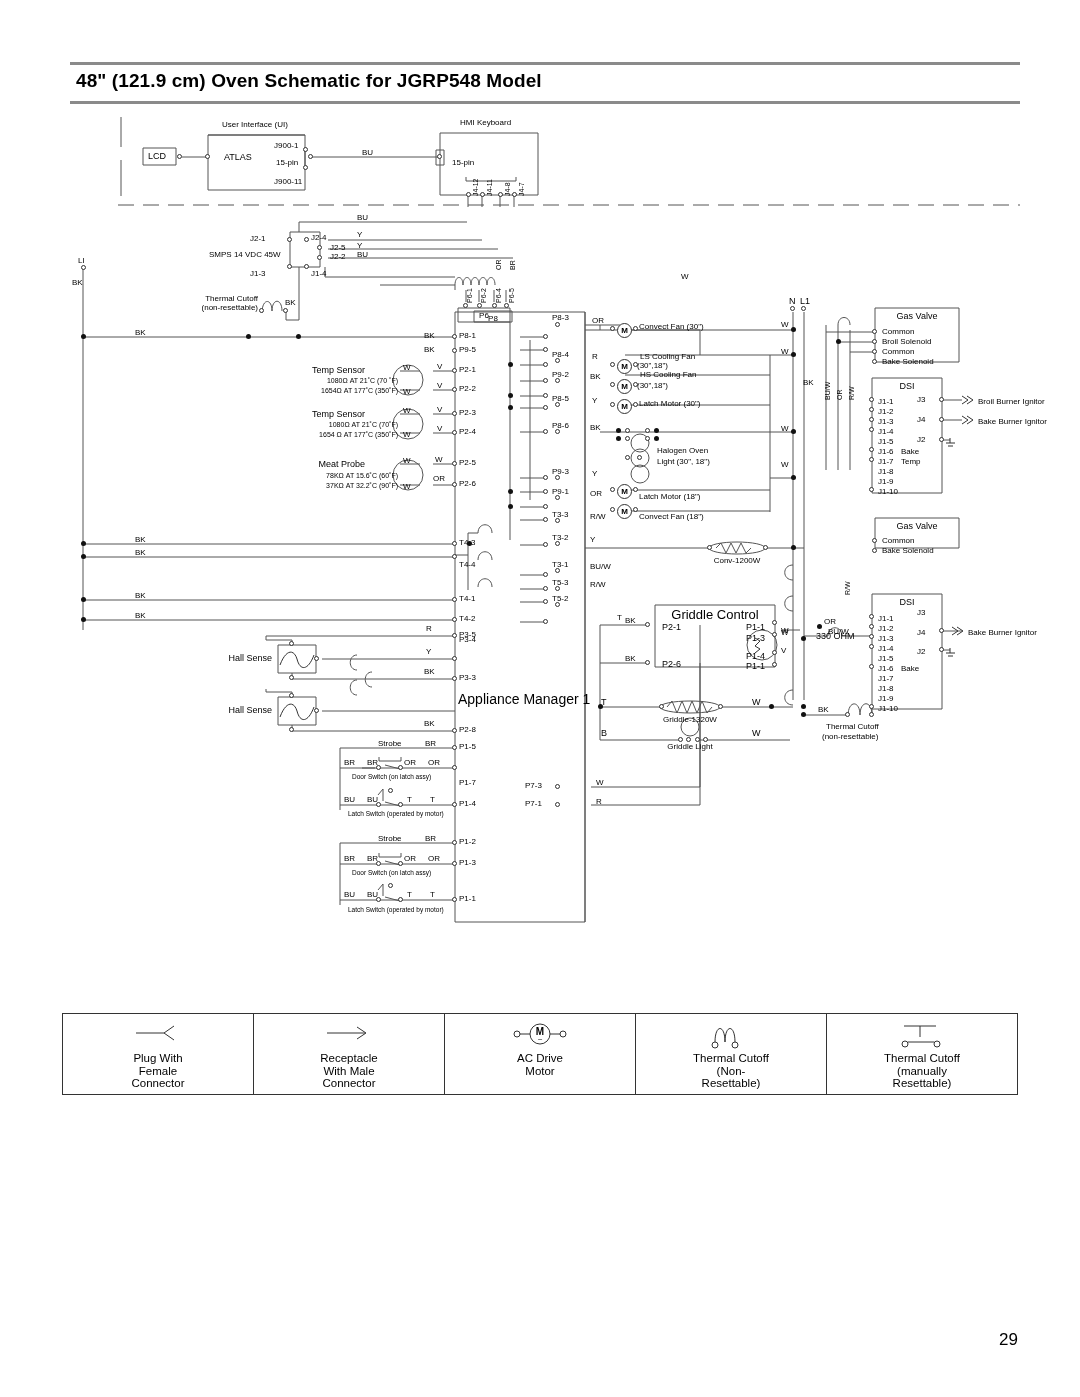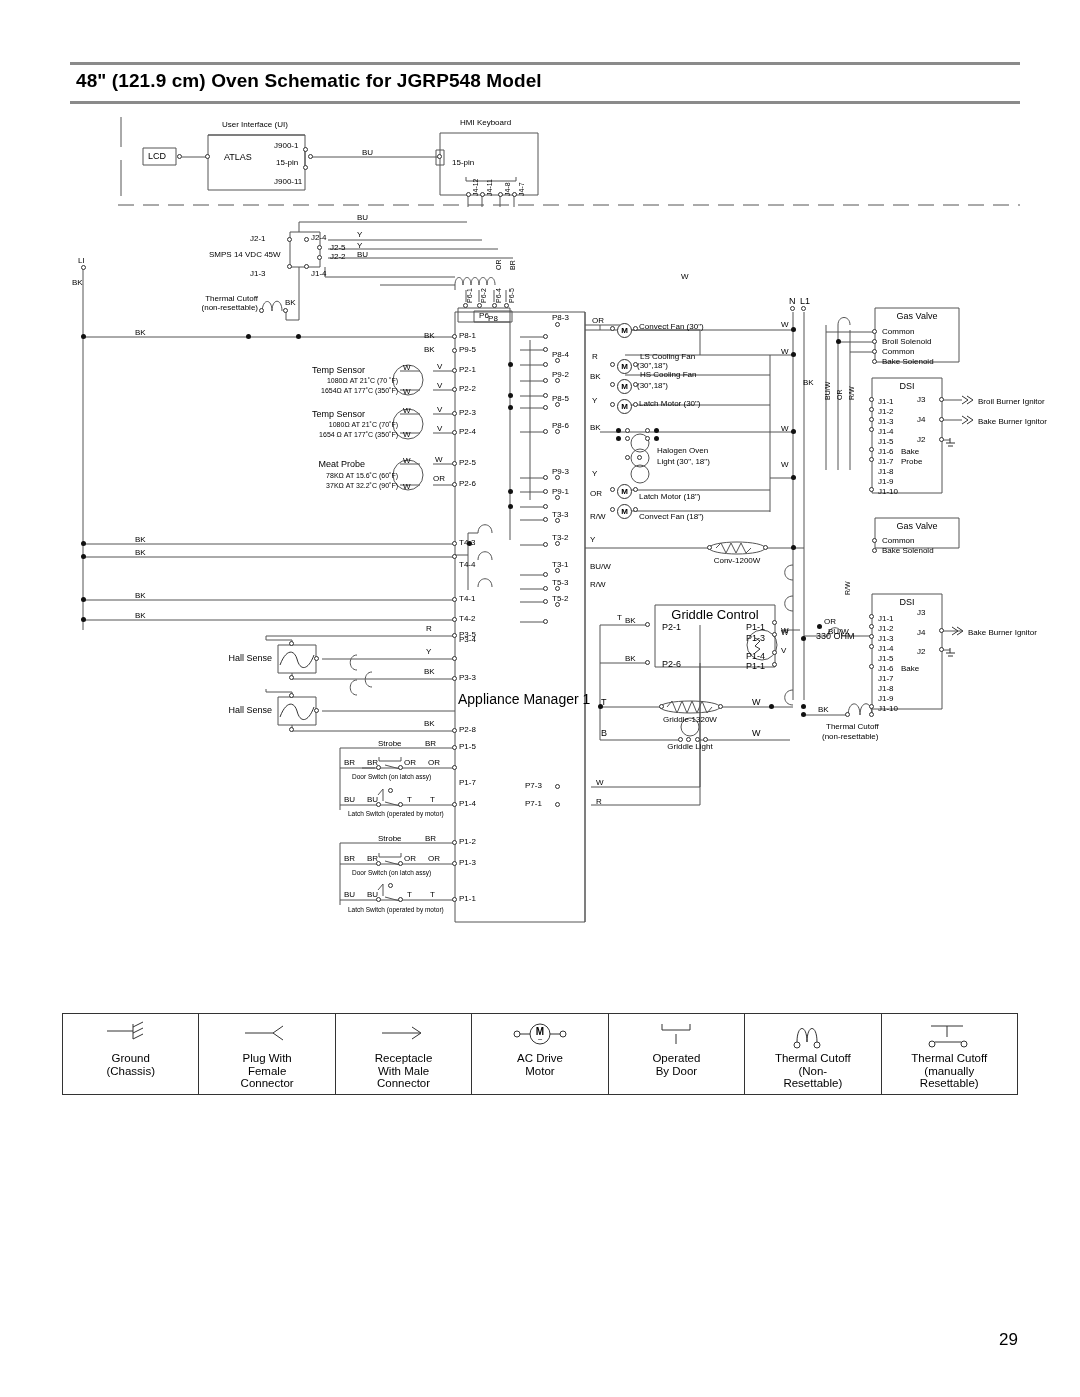--- a/index.html
+++ b/index.html
@@ -642,21 +642,21 @@
   <div class="lbl8" style="left:878px;top:407px">J1-2</div>
   <div class="lbl8" style="left:878px;top:417px">J1-3</div>
   <div class="lbl8" style="left:878px;top:427px">J1-4</div>
   <div class="lbl8" style="left:878px;top:437px">J1-5</div>
   <div class="lbl8" style="left:878px;top:447px">J1-6</div>
   <div class="lbl8" style="left:878px;top:457px">J1-7</div>
   <div class="lbl8" style="left:878px;top:467px">J1-8</div>
   <div class="lbl8" style="left:878px;top:477px">J1-9</div>
   <div class="lbl8" style="left:878px;top:487px">J1-10</div>
   <div class="lbl8" style="left:901px;top:447px">Bake</div>
-  <div class="lbl8" style="left:901px;top:457px">Probe</div>
+  <div class="lbl8" style="left:901px;top:457px">Temp</div>
   <div class="lbl8" style="left:917px;top:395px">J3</div>
   <div class="lbl8" style="left:917px;top:415px">J4</div>
   <div class="lbl8" style="left:917px;top:435px">J2</div>
   <div class="lbl8" style="left:978px;top:397px">Broil Burner Ignitor</div>
   <div class="lbl8" style="left:978px;top:417px">Bake Burner Ignitor</div>
   <div class="pin" style="left:869px;top:397px"></div>
   <div class="pin" style="left:869px;top:407px"></div>
   <div class="pin" style="left:869px;top:417px"></div>
   <div class="pin" style="left:869px;top:427px"></div>
   <div class="pin" style="left:869px;top:447px"></div>
@@ -765,33 +765,20 @@
   <div class="pin" style="left:718px;top:704px"></div>
   <div class="pin" style="left:678px;top:737px"></div>
   <div class="pin" style="left:686px;top:737px"></div>
   <div class="pin" style="left:695px;top:737px"></div>
   <div class="pin" style="left:703px;top:737px"></div>
   <div class="dot" style="left:598px;top:704px"></div>
   <div class="dot" style="left:769px;top:704px"></div>
 
   <div id="legend-box">
 
-    <div class="lg-cell">
-      <div class="lg-sym">
-        <svg width="56" height="28" style="position:static">
-          <line x1="4" y1="10" x2="30" y2="10" stroke="#333"></line>
-          <line x1="30" y1="3" x2="30" y2="18" stroke="#333"></line>
-          <line x1="30" y1="6" x2="40" y2="1" stroke="#333"></line>
-          <line x1="30" y1="12" x2="40" y2="7" stroke="#333"></line>
-          <line x1="30" y1="18" x2="40" y2="13" stroke="#333"></line>
-        </svg>
-      </div>
-      <div class="lg-txt">Ground</div>
-      <div class="lg-txt">(Chassis)</div>
-    </div>
 
     <div class="lg-cell">
       <div class="lg-sym">
         <svg width="56" height="28" style="position:static">
           <line x1="6" y1="12" x2="34" y2="12" stroke="#333"></line>
           <polyline points="44,5 34,12 44,19" stroke="#333" fill="none"></polyline>
         </svg>
       </div>
       <div class="lg-txt">Plug With</div>
       <div class="lg-txt">Female</div>
@@ -824,32 +811,20 @@
         </svg>
       </div>
       <div class="lg-txt">AC Drive</div>
       <div class="lg-txt">Motor</div>
     </div>
 
 
 
 
 
-    <div class="lg-cell">
-      <div class="lg-sym">
-        <svg width="56" height="30" style="position:static">
-          <line x1="14" y1="4" x2="14" y2="10" stroke="#333"></line>
-          <line x1="42" y1="4" x2="42" y2="10" stroke="#333"></line>
-          <line x1="14" y1="10" x2="42" y2="10" stroke="#333"></line>
-          <line x1="28" y1="14" x2="28" y2="24" stroke="#333"></line>
-        </svg>
-      </div>
-      <div class="lg-txt">Operated</div>
-      <div class="lg-txt">By Door</div>
-    </div>
 
     <div class="lg-cell">
       <div class="lg-sym">
         <svg width="60" height="30" style="position:static">
           <path d="M14,22 C14,4 24,4 24,22 C24,4 34,4 34,22" stroke="#333" fill="none"></path>
           <circle cx="14" cy="25" r="3" stroke="#333" fill="#fff"></circle>
           <circle cx="34" cy="25" r="3" stroke="#333" fill="#fff"></circle>
         </svg>
       </div>
       <div class="lg-txt">Thermal Cutoff</div>

